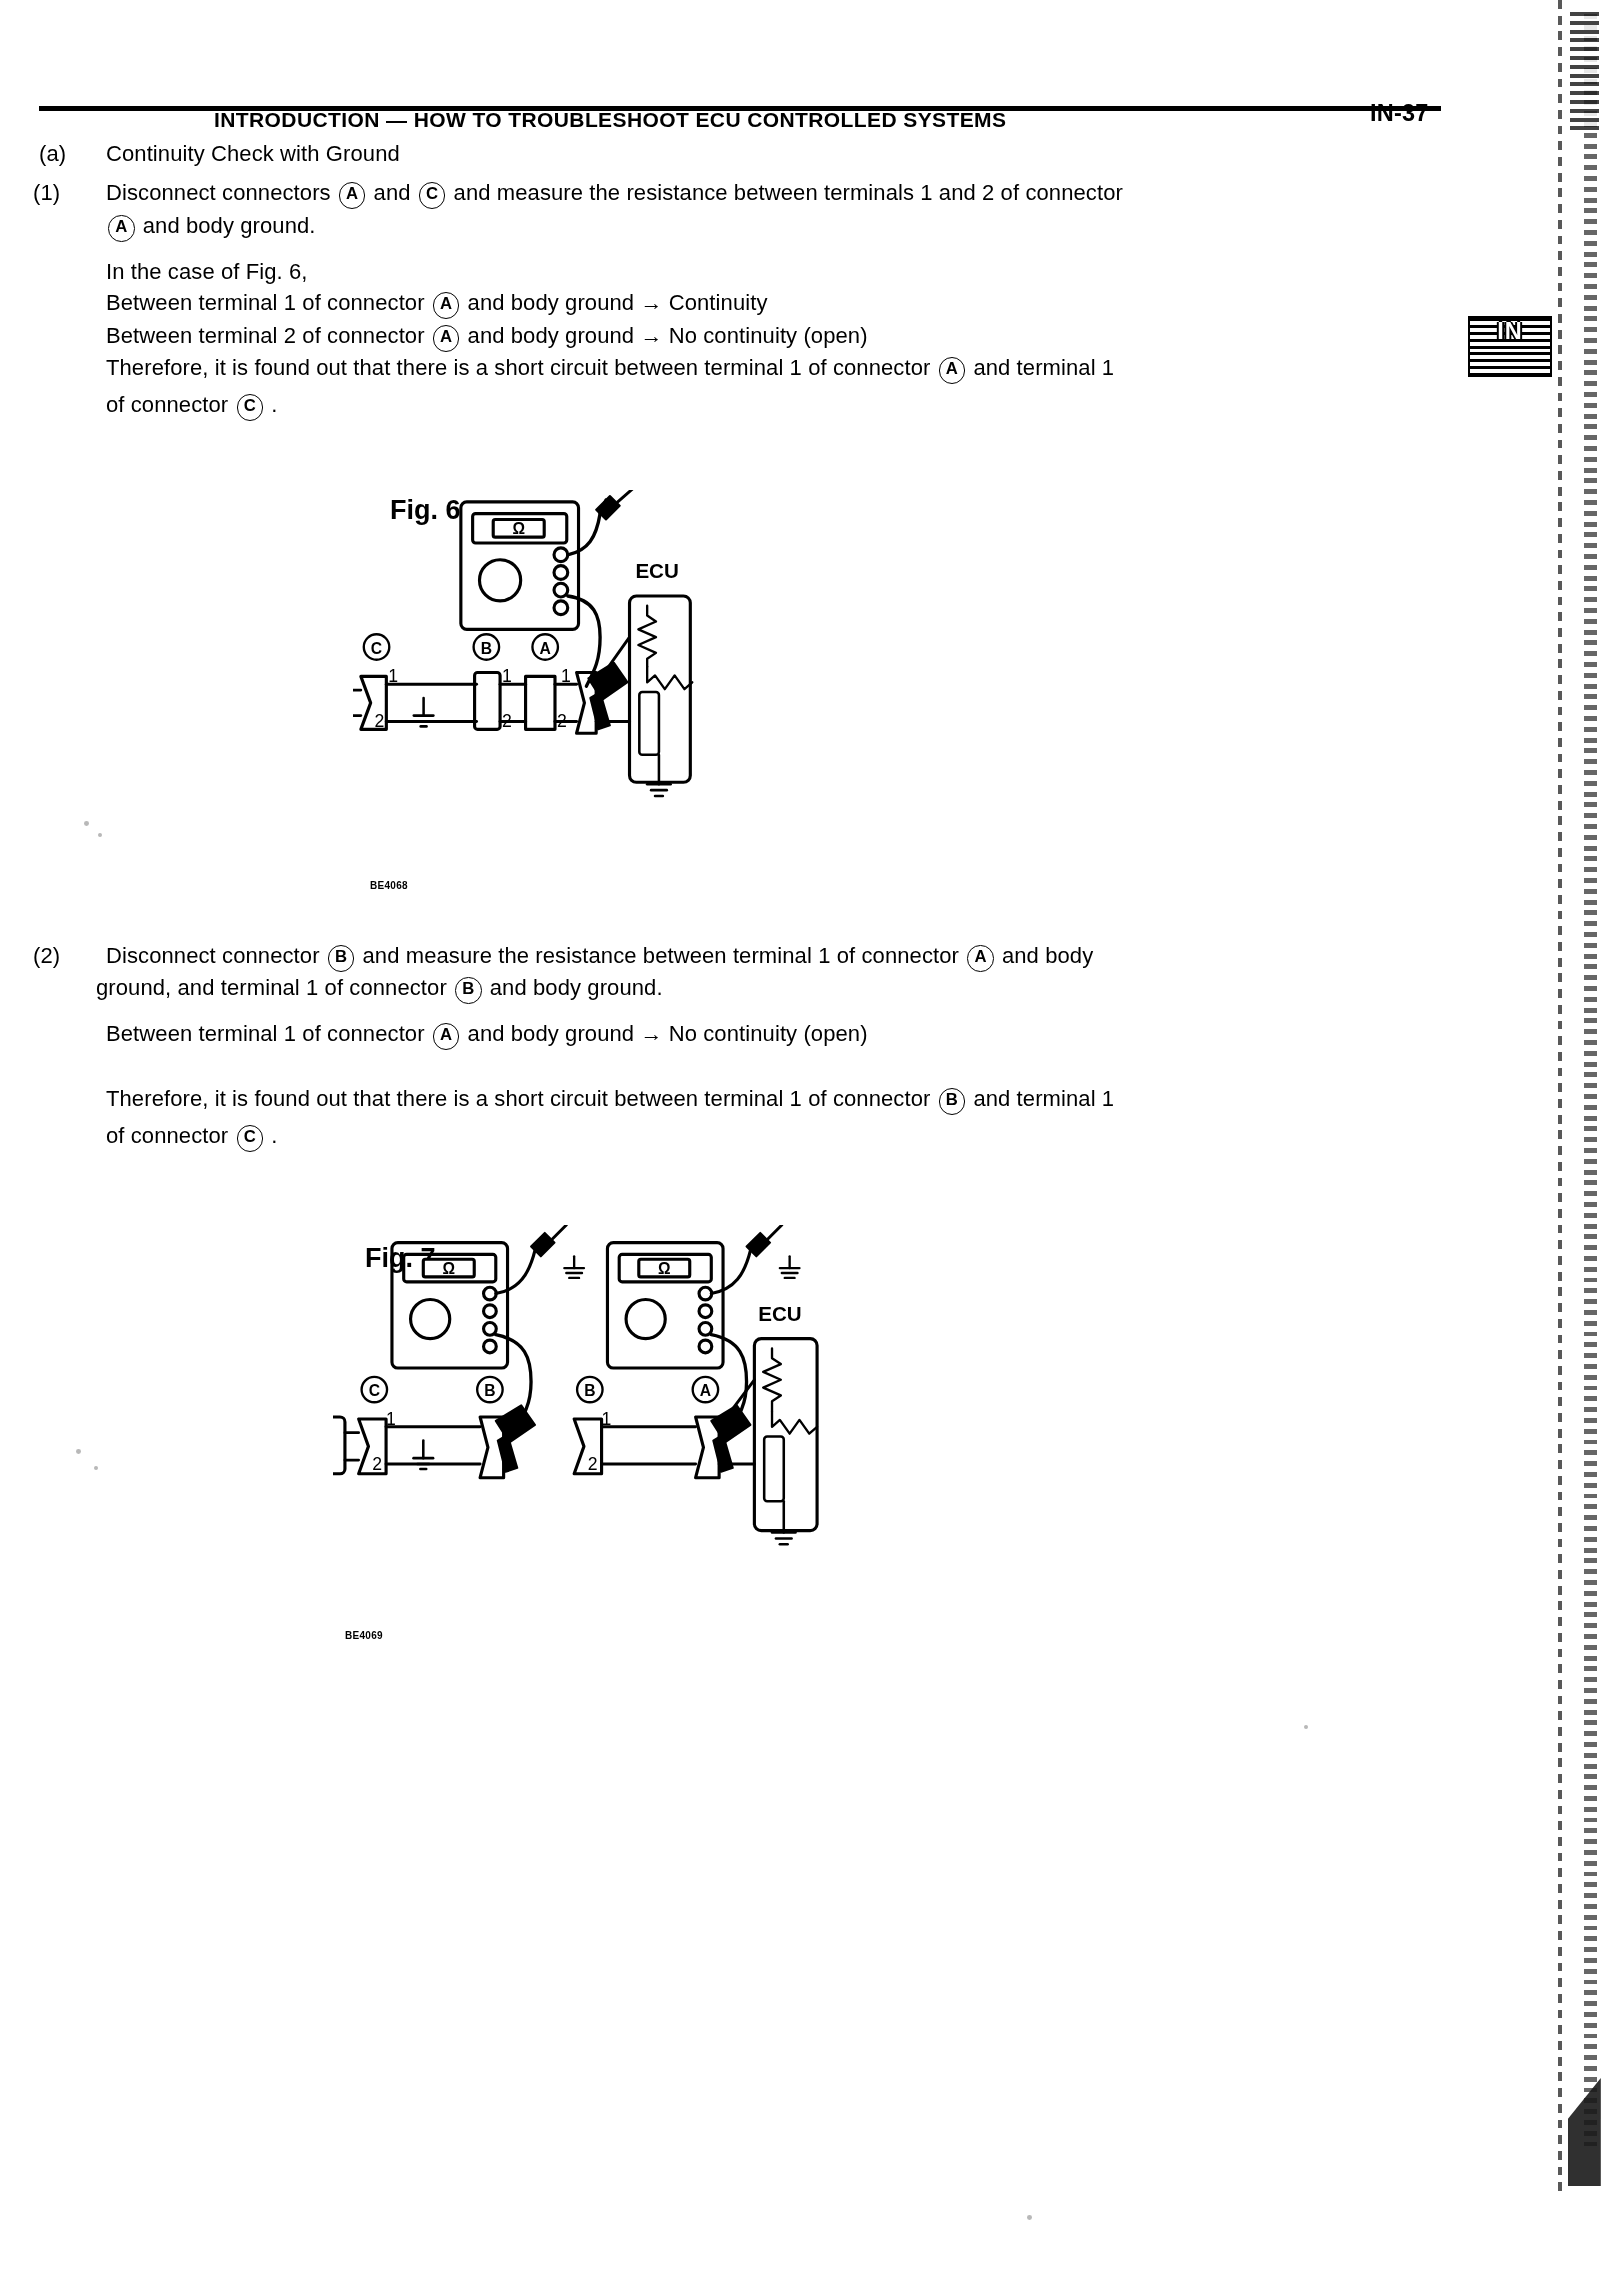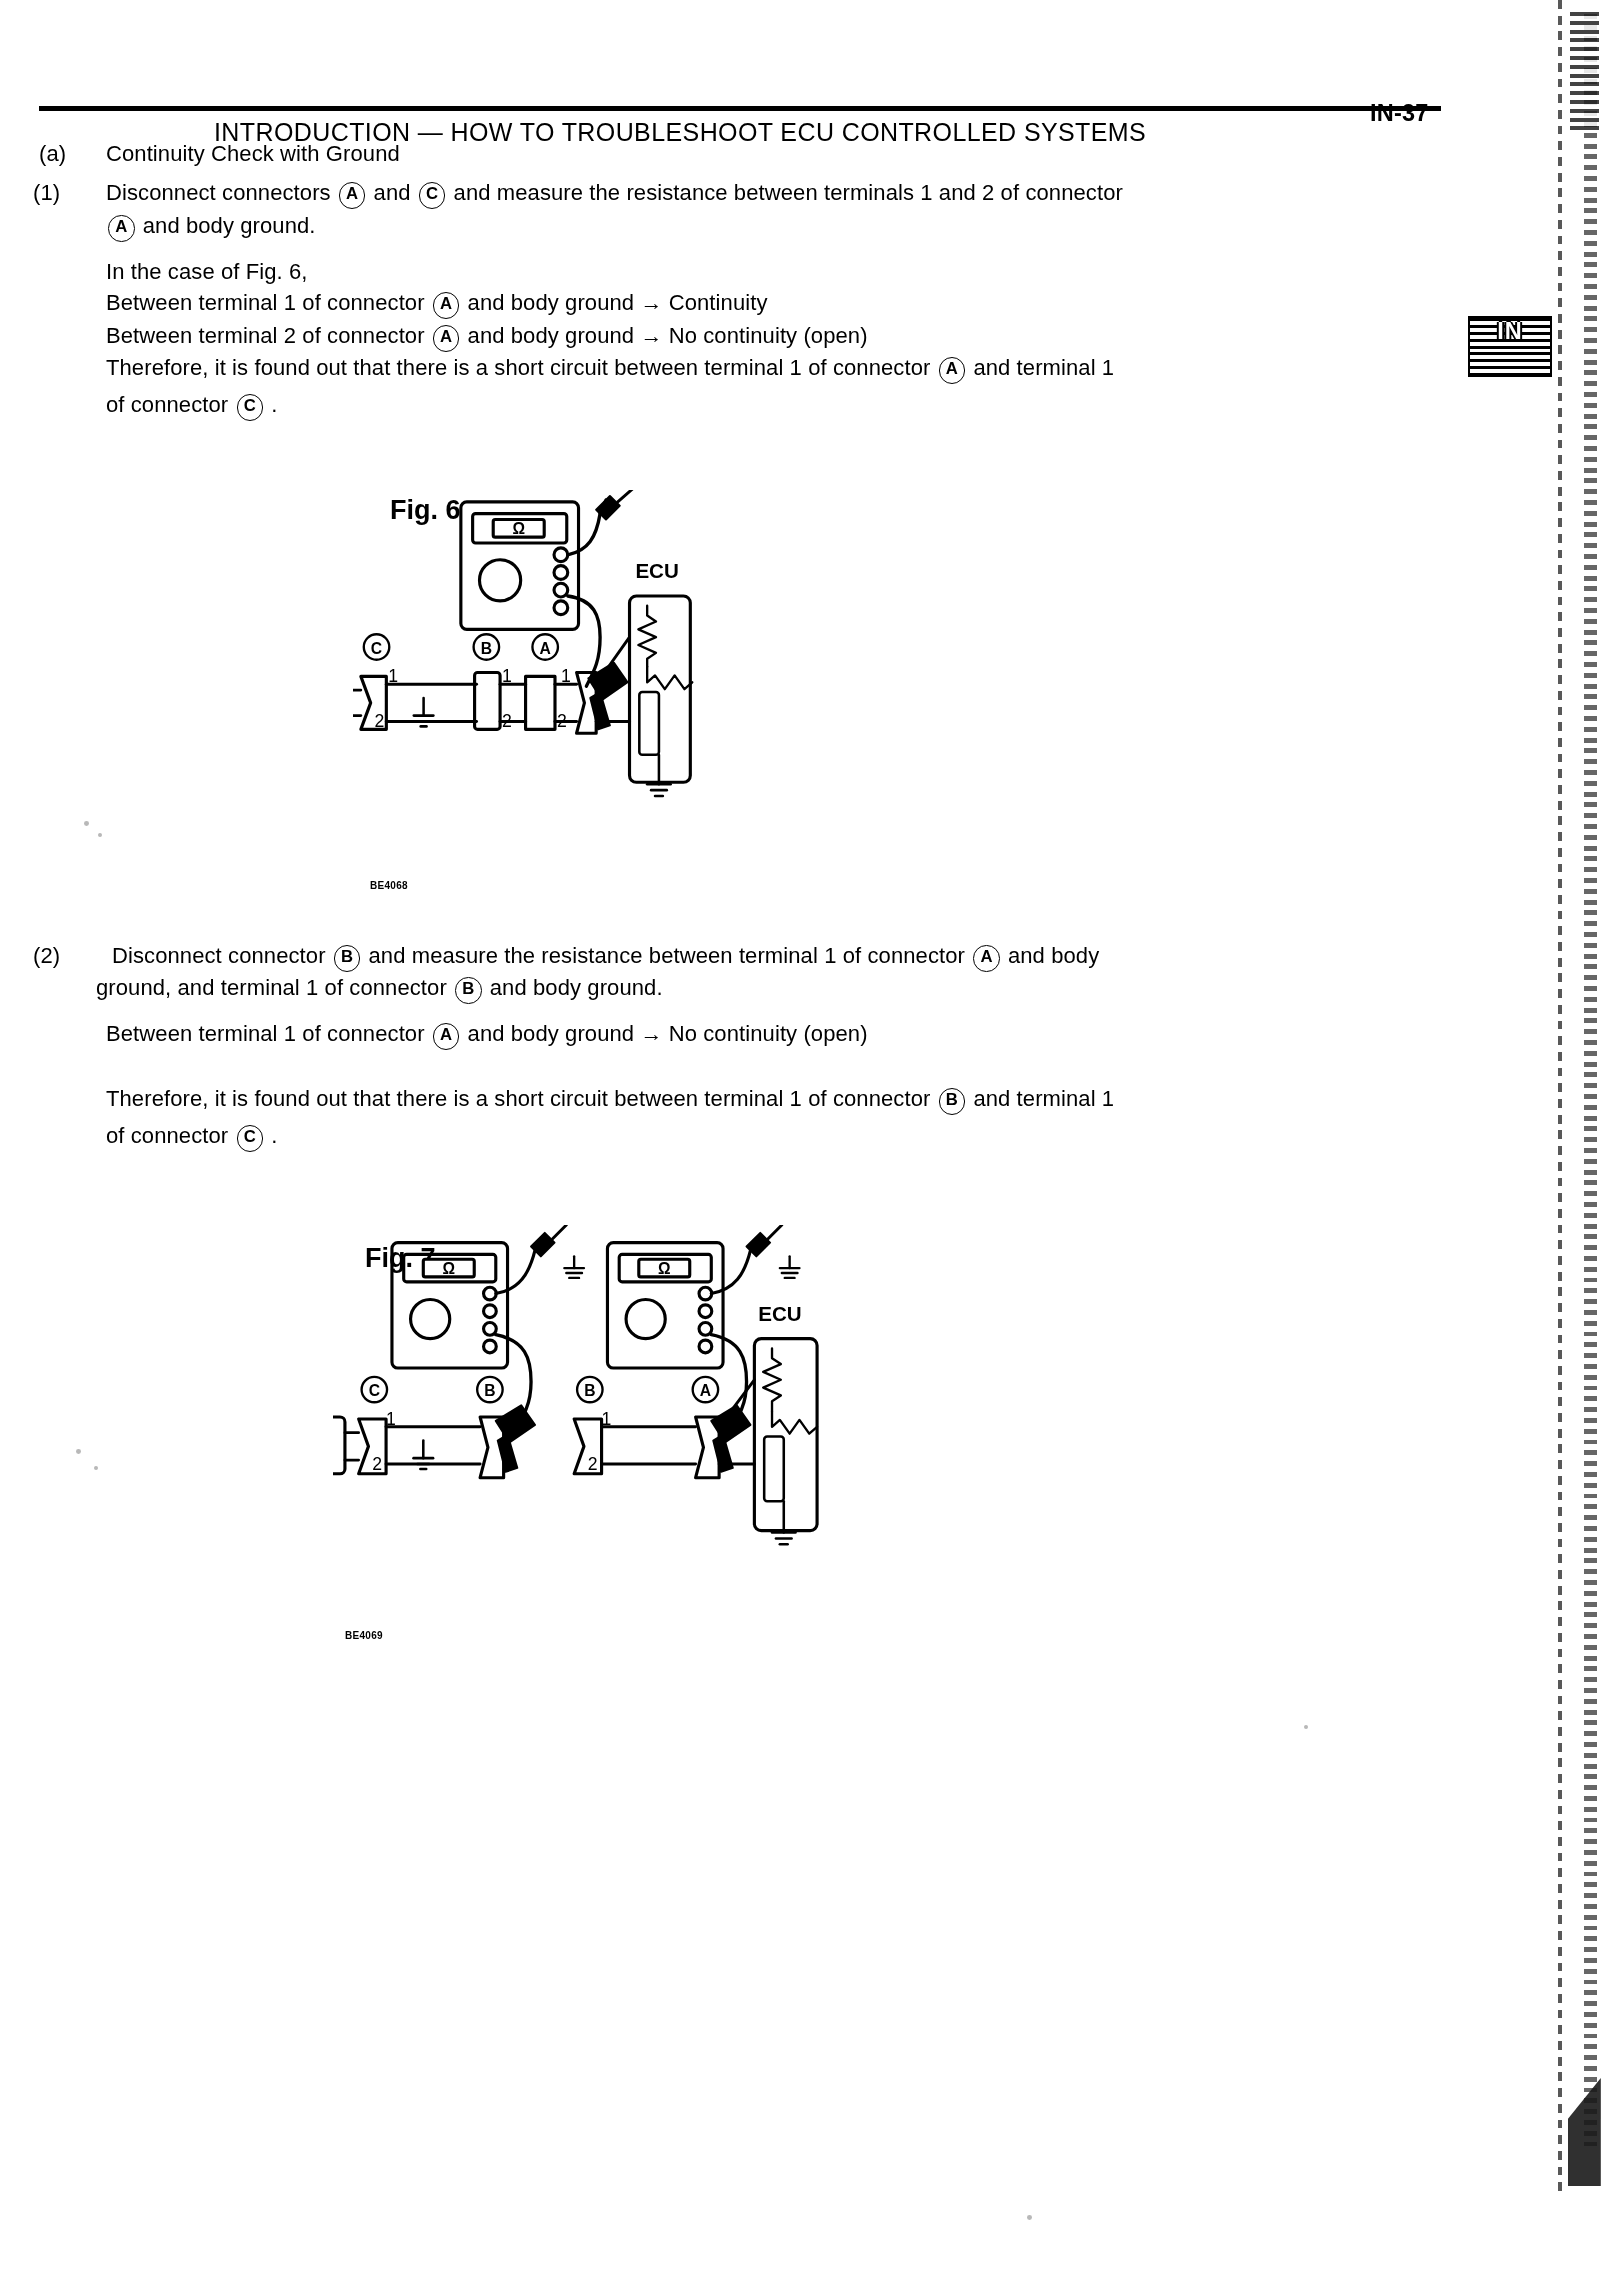--- a/index.html
+++ b/index.html
@@ -24,23 +24,23 @@
   .header {
     position: absolute;
     top: 51px;
     left: 0;
     width: 1619px;
     height: 59px;
   }
   .header-title {
     position: absolute;
     left: 214px;
-    top: 67px;
-    font-size: 25px;
-    font-weight: normal;
+    top: 57px;
+    font-size: 21px;
+    font-weight: bold;
     letter-spacing: 0.4px;
     white-space: nowrap;
   }
   .header-page {
     position: absolute;
     left: 1370px;
     top: 49px;
     font-size: 23.5px;
     font-weight: bold;
     letter-spacing: 0.2px;
@@ -329,21 +329,21 @@
       <text x="22" y="242" font-size="18">2</text>
       <text x="152" y="196" font-size="18">1</text>
       <text x="152" y="242" font-size="18">2</text>
       <text x="212" y="196" font-size="18">1</text>
       <text x="208" y="242" font-size="18">2</text>
     </g>
   </svg>
 
   <div class="txt" style="left:33px; top:941px;">(2)</div>
 
-  <div class="txt" style="left:112px; top:941px;">
+  <div class="txt" style="left:106px; top:941px;">
     <span>Disconnect connector</span>
     <span class="circ">B</span>
     <span>and measure the resistance between terminal 1 of connector</span>
     <span class="circ">A</span>
     <span>and body</span>
   </div>
 
   <div class="txt" style="left:96px; top:973px;">
     <span>ground, and terminal 1 of connector</span>
     <span class="circ">B</span>

